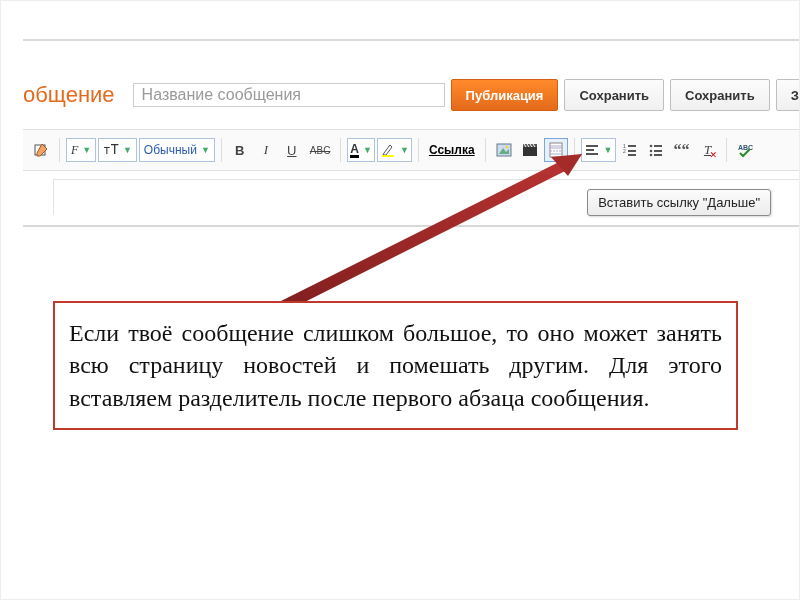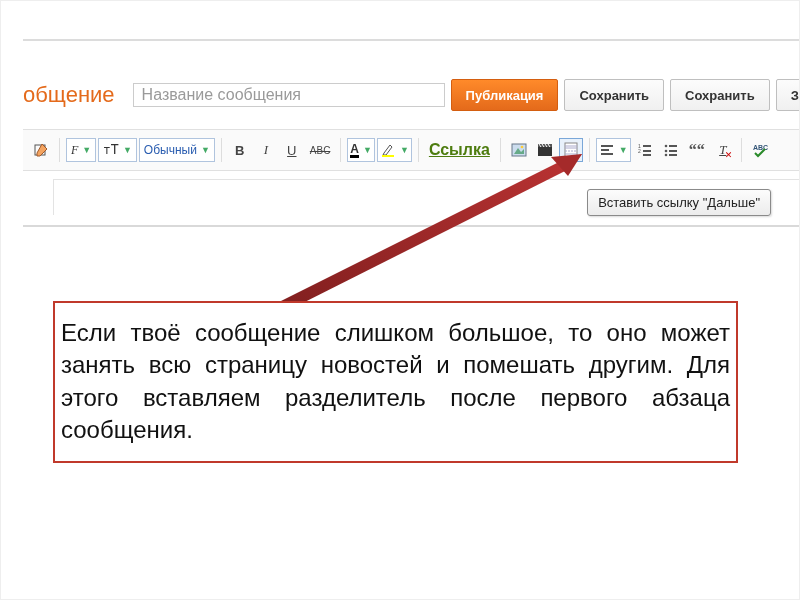--- a/index.html
+++ b/index.html
@@ -116,21 +116,21 @@
     background: #fff;
     display: inline-flex;
     align-items: center;
     padding: 0 4px;
     font-size: 12px;
     color: #333;
     cursor: pointer;
   }
   .drop .caret { margin-left: 4px; color:#4a6; font-size:9px; }
   .format-drop { width: 76px; color:#2a5db0; }
-  .link-lbl { color: #4d7c0f; text-decoration: underline; font-weight:bold; font-size:16px; }
+  .link-lbl { color: #000000; text-decoration: underline; font-weight:bold; font-size:12px; }
   .icon-svg { width:16px; height:16px; display:block; }
   .highlight-border { border:1px solid #7aa7d8; background:#e8f1fb; }
   
   .editor-area {
     position: absolute;
     top: 178px;
     left: 52px;
     right: 0;
     height: 36px;
     border-left: 1px solid #e3e3e3;
@@ -166,27 +166,27 @@
     top: 150px;
     pointer-events: none;
   }
   
   .explain {
     position: absolute;
     left: 52px;
     top: 300px;
     width: 685px;
     border: 2px solid #c0392b;
-    padding: 14px 6px;
+    padding: 14px 14px;
     font-size: 24px;
     line-height: 1.35;
     color: #111;
     text-align: justify;
     background:#fff;
-    font-family: Liberation Sans, sans-serif;
+    font-family: Liberation Serif, serif;
   }
 </style>
 </head>
 <body>
 
 <div class="slide">
 
   <div class="top-rule"></div>
 
   <div class="header-row">

